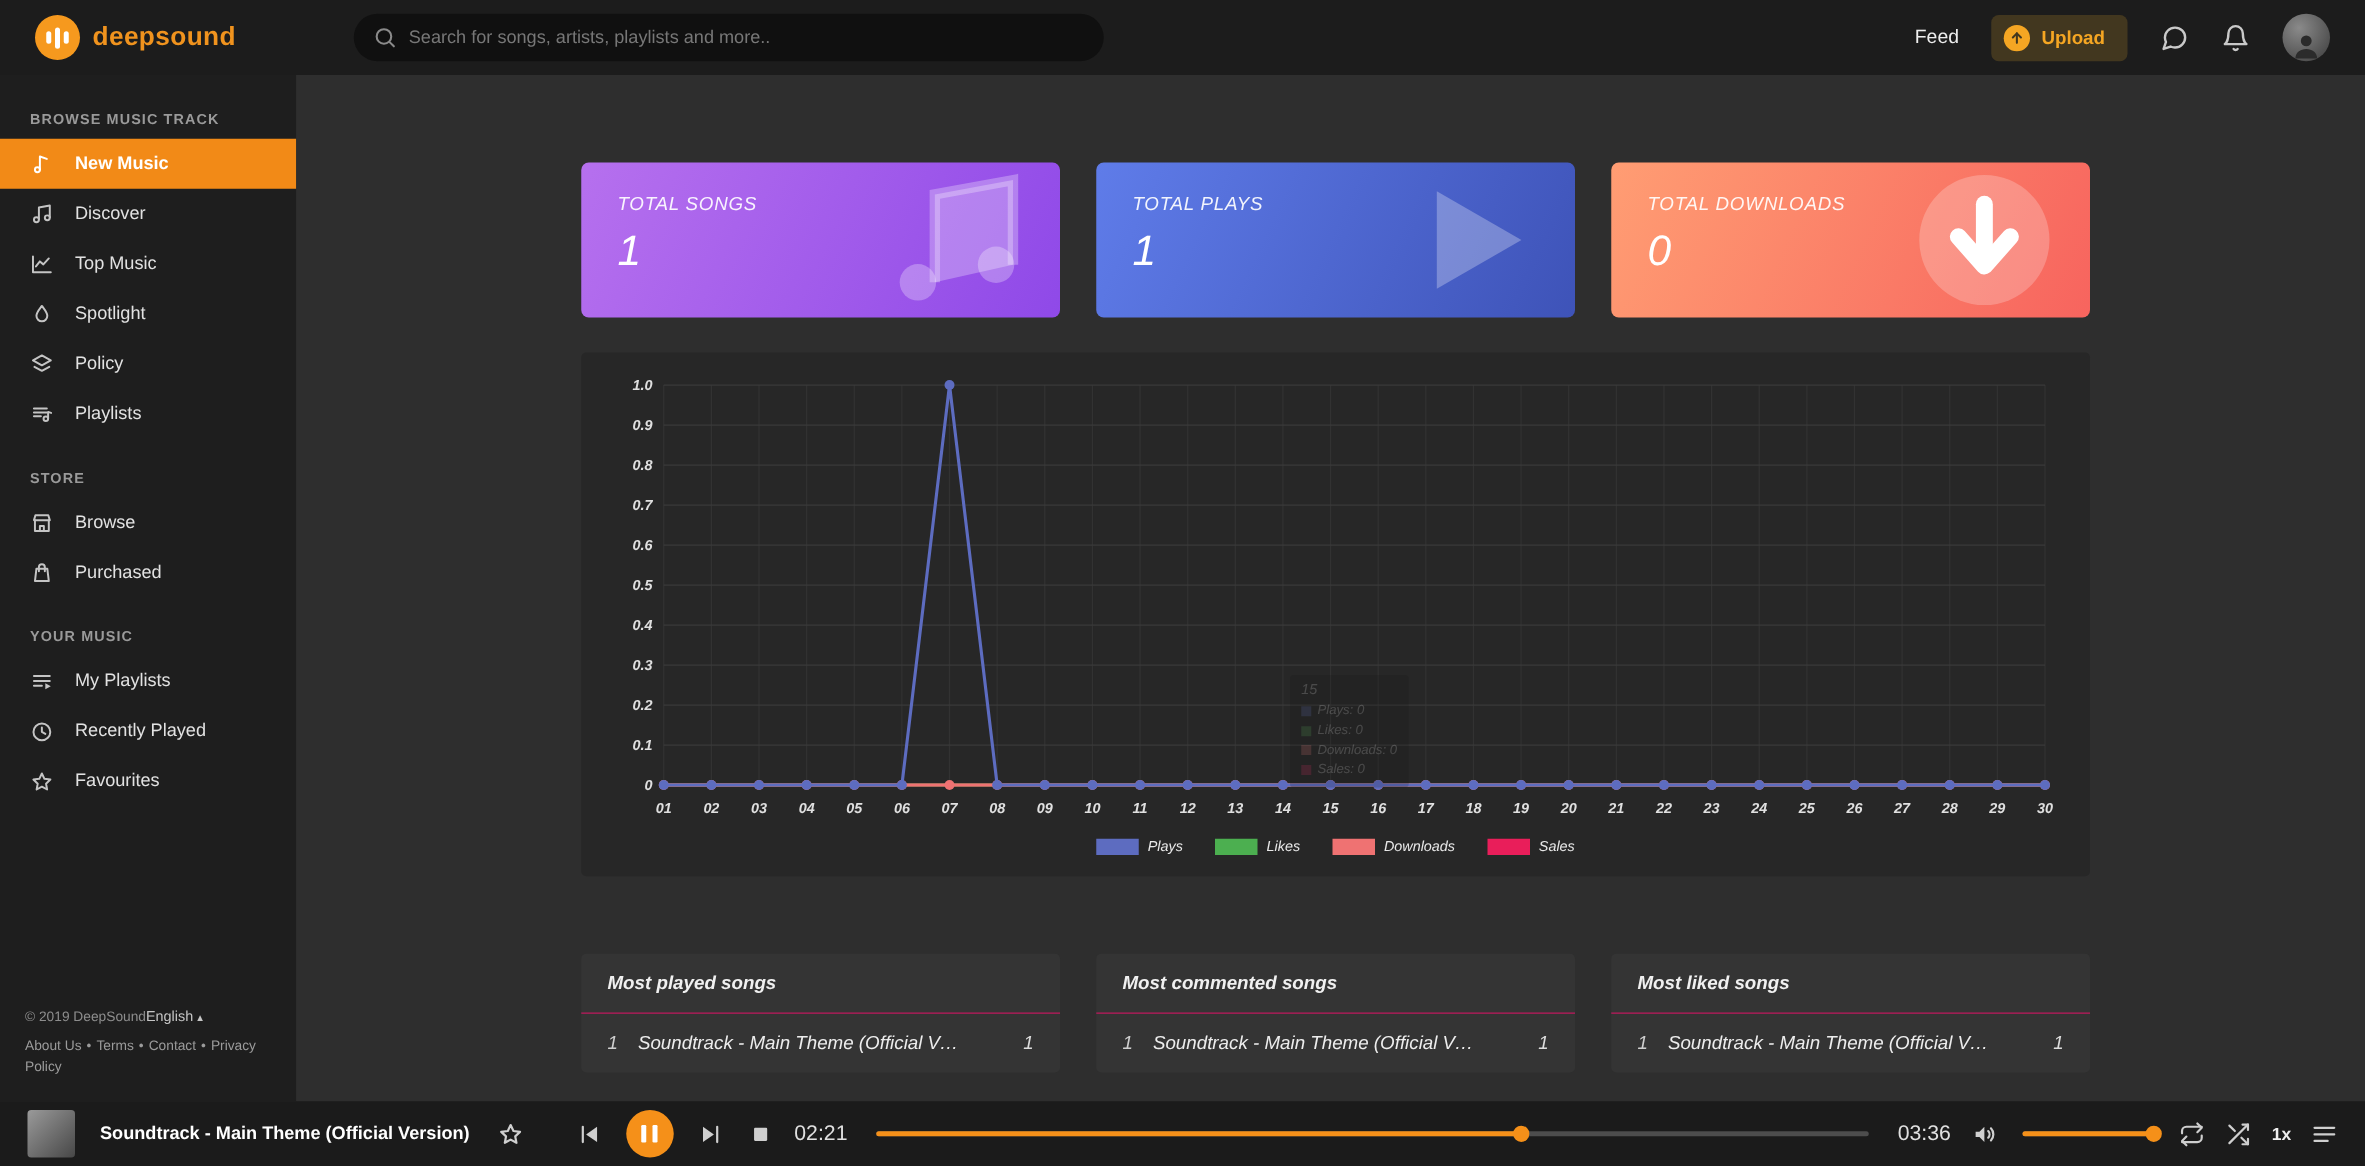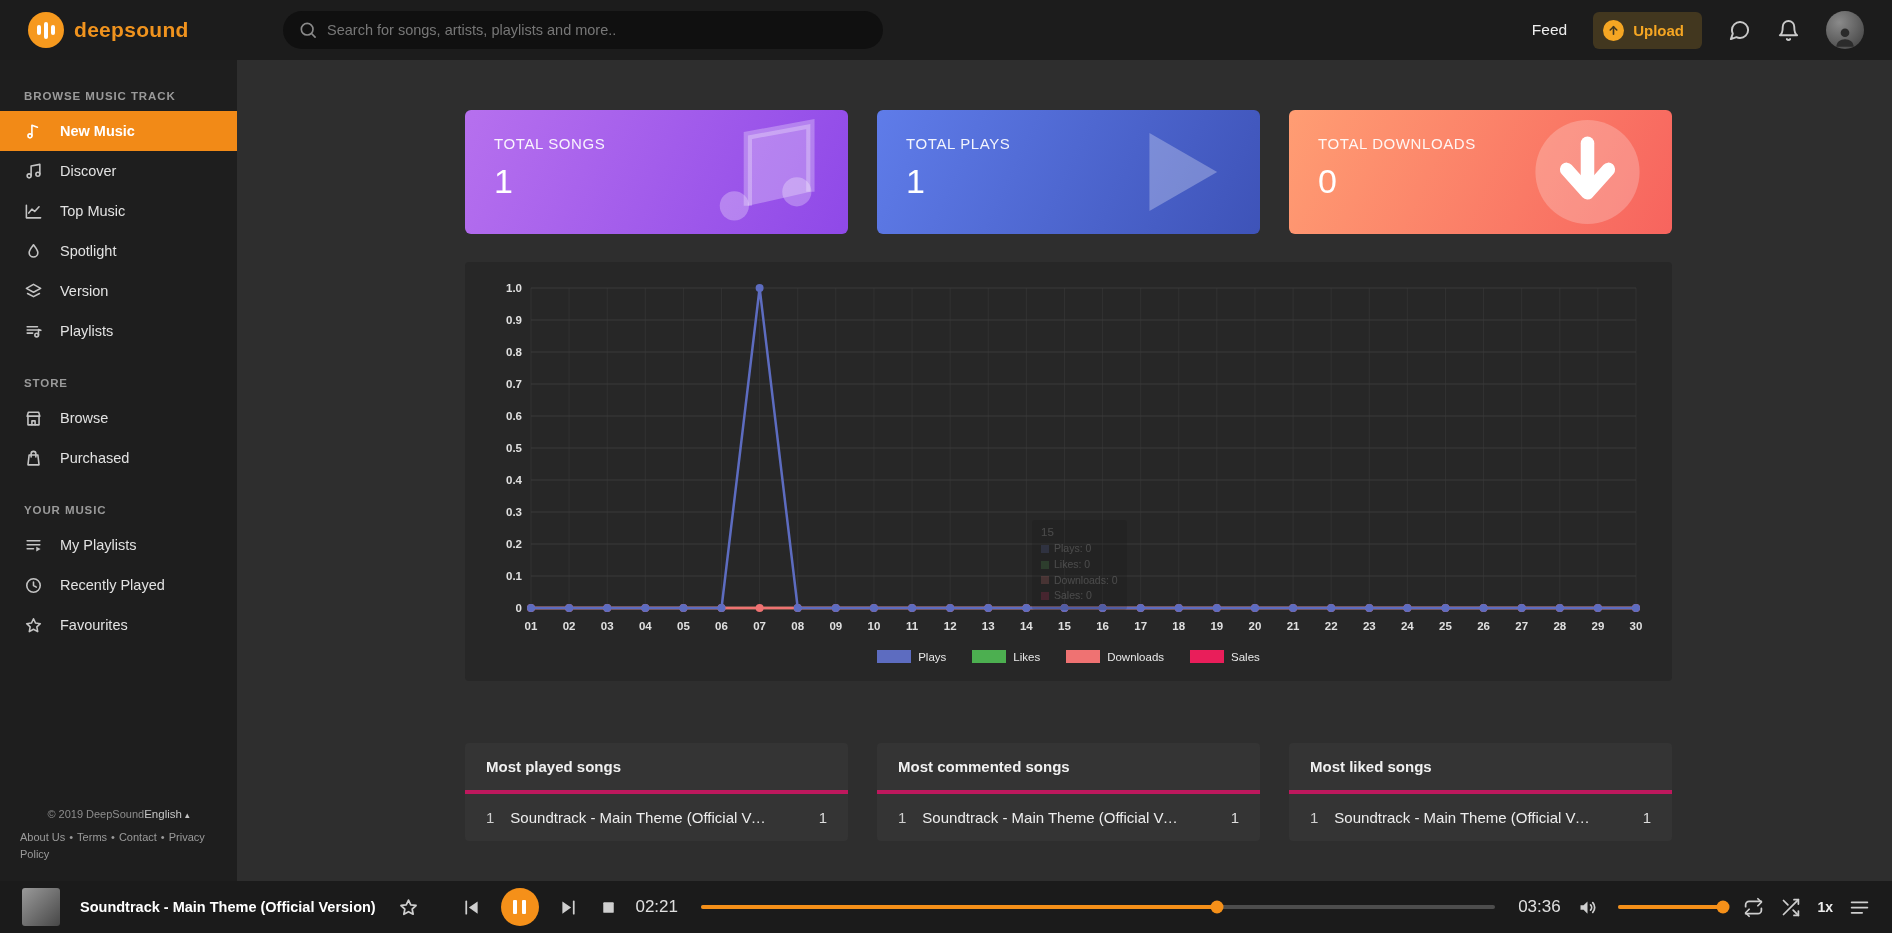--- a/index.html
+++ b/index.html
@@ -36,50 +36,50 @@
   
   .sidebar { background:#1e1e1e; padding-top:20px; display:flex; flex-direction:column; }
   .section-title { color:#9a9a9a; font-size:11.5px; font-weight:700; letter-spacing:.9px; padding:10px 24px 9px; }
   .side-item { height:40px; display:flex; align-items:center; gap:17px; padding:0 24px;
     color:#e2e2e2; font-size:14.5px; cursor:pointer; }
   .side-item svg { width:19px; height:19px; color:#c4c4c4; flex:none; }
   .side-item.active { background:#f28a17; color:#fff; font-weight:700; }
   .side-item.active svg { color:#fff; }
   .side-gap { height:16px; }
   .side-footer { margin-top:auto; padding:12px 20px 18px; font-size:11px; color:#8d8d8d; }
-  .foot-row { display:flex; align-items:center; justify-content:center; margin-bottom:9px; }
+  .foot-row { display:flex; align-items:center; justify-content:flex-start; margin-bottom:9px; }
   .lang { color:#c6c6c6; cursor:pointer; font-size:11.5px; }
   .lang .caret { font-size:9px; color:#c6c6c6; }
   .foot-links { line-height:1.55; color:#9b9b9b; }
   .foot-links a { color:#9b9b9b; text-decoration:none; cursor:pointer; }
   .foot-links .dot { margin:0 4px; }
 
   
   .main { background:#2e2e2e; overflow:hidden; }
-  .content { width:1207px; margin:50px 0 0 228px; }
+  .content { width:1207px; margin:70px 0 0 228px;font-style:italic; }
   .stats-row { display:flex; gap:29px; }
   .stat-card { flex:1; height:124px; border-radius:6px; position:relative; overflow:hidden; padding:25px 29px; }
   .stat-label { font-size:15px; letter-spacing:.6px; color:rgba(255,255,255,.92); }
   .stat-value { font-size:34px; margin-top:10px; color:#fff; }
   .stat-bgicon { position:absolute; right:22px; top:50%; transform:translateY(-50%); width:125px; height:125px; color:rgba(255,255,255,.28); }
 
   .panel { background:#272727; border-radius:4px; }
   .chart-panel { margin-top:28px; height:419px; padding:18px 20px 10px; position:relative; }
   #chart-legend { display:flex; justify-content:center; align-items:center; gap:26px; margin-top:6px; }
   .legend-item { display:flex; align-items:flex-end; gap:7px; font-size:11.5px; color:#e8e8e8; cursor:pointer; }
   .legend-item .sw { width:34px; height:13px; display:inline-block; }
   #chart-tooltip { position:absolute; left:567px; top:258px; opacity:.16; background:#101010; border-radius:3px;
     padding:6px 9px; font-size:10.5px; color:#fff; pointer-events:none; }
   #chart-tooltip .tt-title { font-size:11.5px; margin-bottom:3px; }
   #chart-tooltip .tt-row { display:flex; align-items:center; gap:5px; line-height:1.5; }
   #chart-tooltip .sw { width:8px; height:8px; display:inline-block; }
 
   .lists-row { display:flex; gap:29px; margin-top:62px; }
   .list-card { flex:1; background:#343434; border-radius:4px; }
-  .list-head { padding:15px 21px; font-size:15px; font-weight:700; color:#f0f0f0; border-bottom:4px solid #be185d; }
+  .list-head { padding:15px 21px; font-size:15px; font-weight:700; color:#f0f0f0; border-bottom:1px solid #be185d; }
   .list-row { padding:15px 21px; display:flex; align-items:center; font-size:15px; cursor:pointer; }
   .list-rank { color:#cfcfcf; margin-right:16px; }
   .list-title { color:#ededed; white-space:nowrap; overflow:hidden; text-overflow:ellipsis; max-width:258px; }
   .list-val { margin-left:auto; color:#dddddd; }
 
   
   .player { grid-column:1/3; background:#1b1b1b; display:flex; align-items:center; padding:0 22px; gap:16px; }
   .thumb { width:38px; height:38px; border-radius:3px; background:linear-gradient(135deg,#9a9a9a,#474747); flex:none; cursor:pointer; }
   .track-title { font-size:14.5px; font-weight:700; color:#fff; margin:0 6px 0 4px; white-space:nowrap; }
   .p-ic { width:21px; height:21px; color:#cfcfcf; cursor:pointer; flex:none; }
@@ -171,21 +171,21 @@
       <svg class="ic" viewBox="0 0 24 24">
           <path d="M12 3.5c3 4 5.5 6.8 5.5 10a5.5 5.5 0 0 1-11 0c0-3.2 2.5-6 5.5-10z"></path>
         </svg>
       <span>Spotlight</span>
     </div>
     <div class="side-item">
       <svg class="ic" viewBox="0 0 24 24">
           <path d="M12 3l9 5-9 5-9-5z"></path>
           <path d="M4.5 14.5L12 18.5l7.5-4"></path>
         </svg>
-      <span>Version</span>
+      <span>Policy</span>
     </div>
     <div class="side-item">
       <svg class="ic" viewBox="0 0 24 24">
           <path d="M4 6h13M4 10h13M4 14h7"></path>
           <circle cx="16" cy="16.5" r="2.3"></circle>
           <path d="M18.3 16.5v-7l3 1"></path>
         </svg>
       <span>Playlists</span>
     </div>
     <div class="side-gap"></div>

